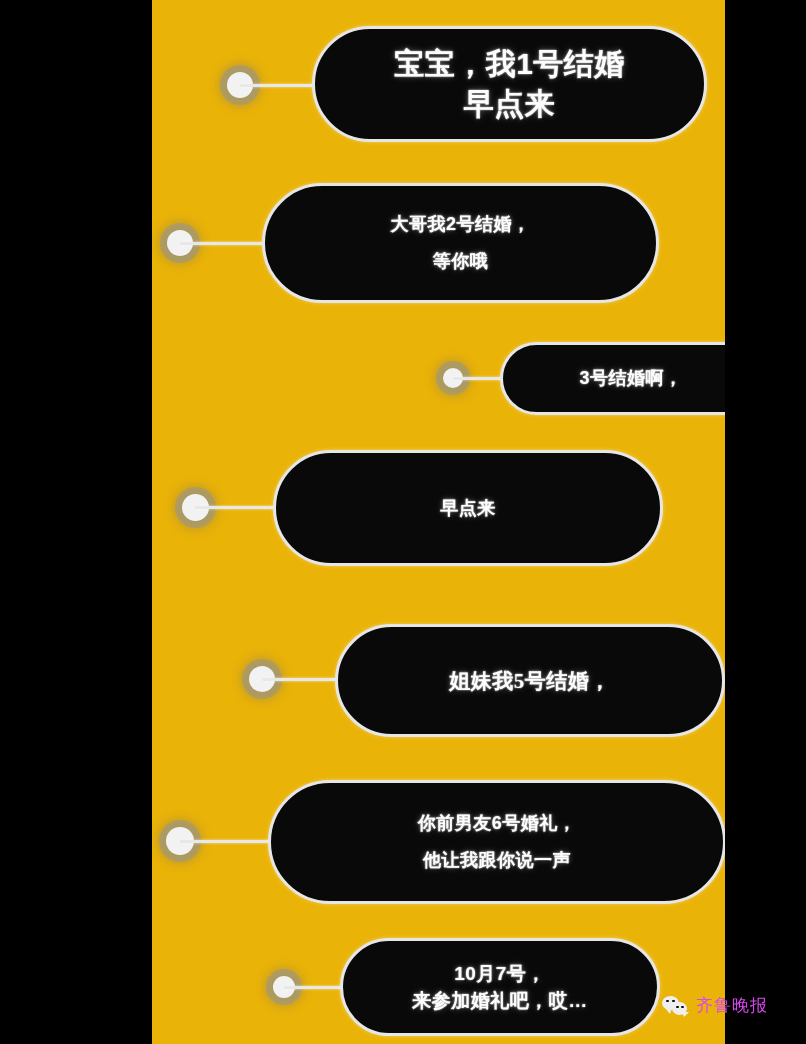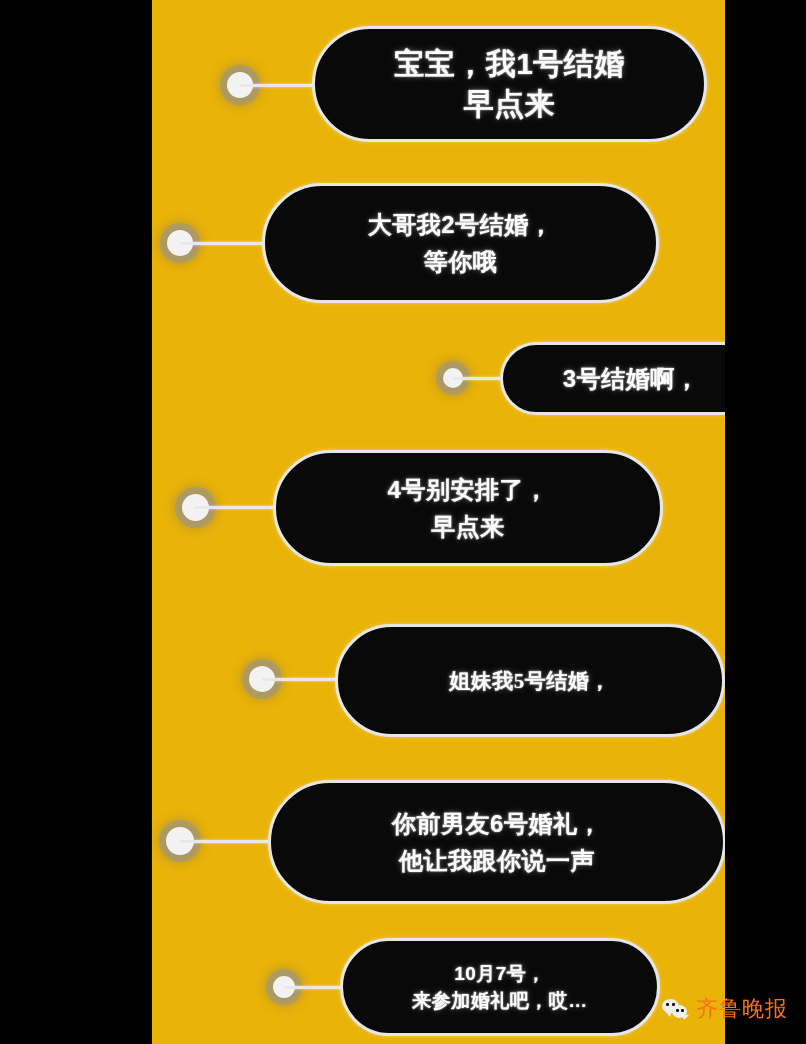--- a/index.html
+++ b/index.html
@@ -87,36 +87,36 @@
     letter-spacing: 0.5px;
     white-space: nowrap;
     text-shadow:
       0 0 2px rgba(255,255,255,0.85),
       0 0 6px rgba(255,255,255,0.35),
       2px 2px 0 rgba(0,0,0,0.9);
   }
 
   
   .t-lg .line { font-size: 30px; line-height: 40px; }
-  .t-md .line { font-size: 24px; line-height: 37px; }
+  .t-md .line { font-size: 18px; line-height: 37px; }
   .t-sm .line { font-size: 21px; line-height: 30px; }
   .t-xs .line { font-size: 19px; line-height: 27px; }
 
   
   #watermark {
     position: absolute;
     left: 662px;
     top: 994px;
     display: flex;
     align-items: center;
     gap: 8px;
   }
   #watermark .wm-text {
-    color: #f97316;
-    font-size: 22px;
+    color: #d946ef;
+    font-size: 17px;
     letter-spacing: 1px;
     white-space: nowrap;
   }
   .wechat-icon {
     position: relative;
     width: 26px;
     height: 20px;
     flex: 0 0 auto;
   }
   .wechat-icon .b1,
@@ -173,21 +173,20 @@
           <div class="dot" style="left: 291px; top: 368px; width: 20px; height: 20px;"></div>
           <div class="connector" style="left: 301px; top: 376.5px; width: 57px;"></div>
           <div class="bubble t-md" style="left: 348px; top: 342px; width: 262px; height: 73px;">
             <div class="line">3号结婚啊，</div>
           </div>
         </div>
         <div class="row">
           <div class="dot" style="left: 29.5px; top: 493.5px; width: 27px; height: 27px;"></div>
           <div class="connector" style="left: 43px; top: 505.5px; width: 88px;"></div>
           <div class="bubble t-md" style="left: 121px; top: 450px; width: 390px; height: 116px;">
-            <div class="line">4号别安排了，</div>
             <div class="line">早点来</div>
           </div>
         </div>
         <div class="row">
           <div class="dot" style="left: 97px; top: 666px; width: 26px; height: 26px;"></div>
           <div class="connector" style="left: 110px; top: 677.5px; width: 83px;"></div>
           <div class="bubble t-sm" style="left: 183px; top: 624px; width: 390px; height: 113px; font-family: Liberation Serif, serif;">
             <div class="line">姐妹我5号结婚，</div>
           </div>
         </div>

